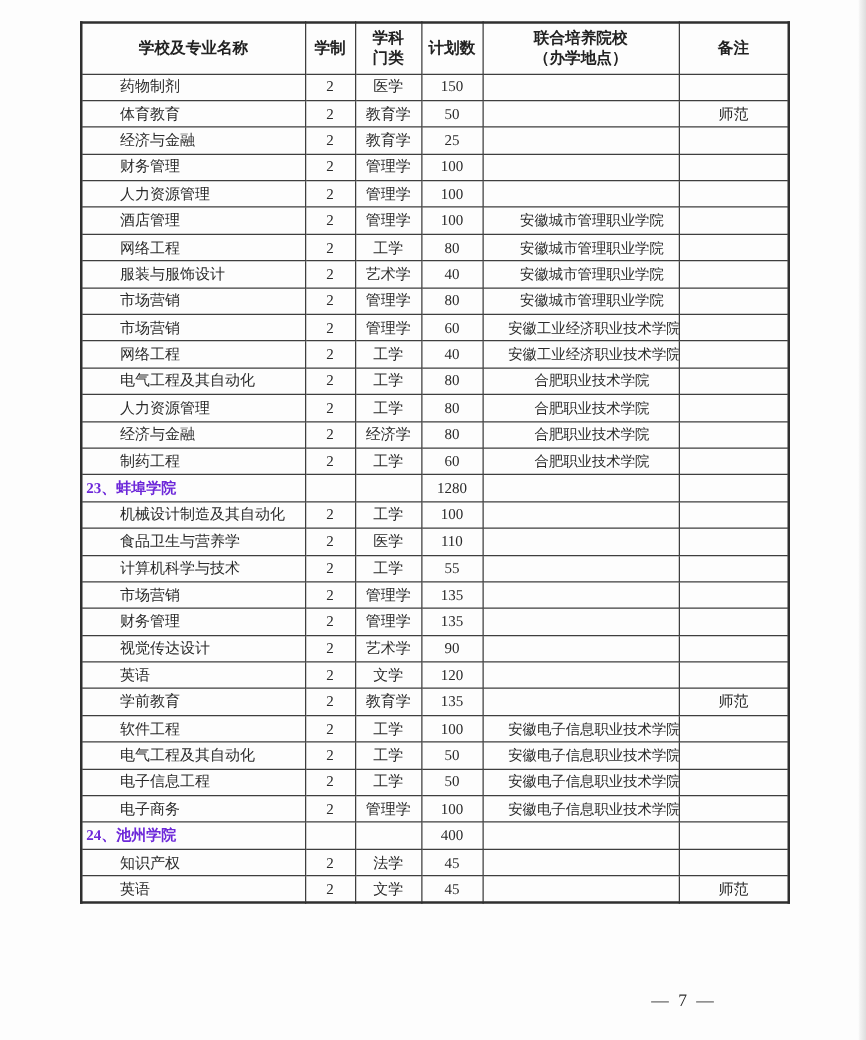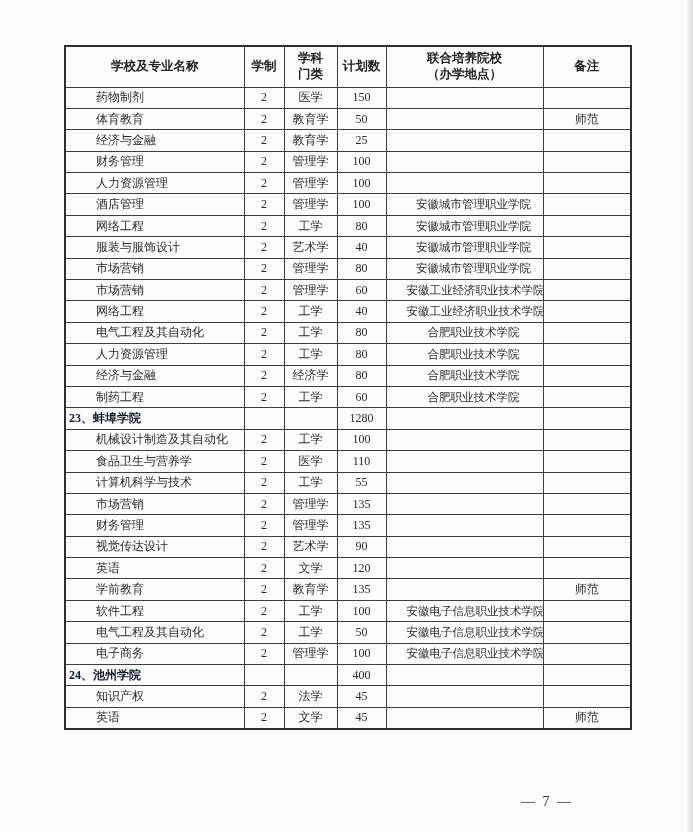--- a/index.html
+++ b/index.html
@@ -17,21 +17,20 @@
     background: #fdfdfd;
   }
   table.enroll {
     position: absolute;
     left: 64px;
     top: 17px;
     width: 566px;
     border-collapse: collapse;
     table-layout: fixed;
     border: 2px solid #2f2f2f;
-    margin-top: 28px;
   }
   th, td {
     border: 1px solid #3e3e3e;
     overflow: hidden;
     vertical-align: middle;
   }
   thead th {
     height: 41px;
     font-size: 12.5px;
     font-weight: bold;
@@ -48,21 +47,21 @@
     color: #2a2a2a;
     white-space: nowrap;
   }
   tbody td.c-name {
     text-align: left;
     padding-left: 30px;
   }
   tbody tr.school td.c-name {
     padding-left: 3px;
     font-weight: bold;
-    color: #0f172a;
+    color: #6d28d9;
   }
   tbody td.c-partner { font-size: 11.5px; padding-left: 20px; }
   .footer-pagenum {
     position: absolute;
     left: 521px;
     top: 794px;
     font-size: 14px;
     letter-spacing: 2px;
     color: #2e2e2e;
   }
@@ -304,20 +303,28 @@
         </tr>
         <tr class="major">
           <td class="c-name">电气工程及其自动化</td>
           <td class="c-duration">2</td>
           <td class="c-category">工学</td>
           <td class="c-plan">50</td>
           <td class="c-partner">安徽电子信息职业技术学院</td>
           <td class="c-note"></td>
         </tr>
         <tr class="major">
+          <td class="c-name">电子信息工程</td>
+          <td class="c-duration">2</td>
+          <td class="c-category">工学</td>
+          <td class="c-plan">50</td>
+          <td class="c-partner">安徽电子信息职业技术学院</td>
+          <td class="c-note"></td>
+        </tr>
+        <tr class="major">
           <td class="c-name">电子商务</td>
           <td class="c-duration">2</td>
           <td class="c-category">管理学</td>
           <td class="c-plan">100</td>
           <td class="c-partner">安徽电子信息职业技术学院</td>
           <td class="c-note"></td>
         </tr>
         <tr class="school">
           <td class="c-name">24、池州学院</td>
           <td class="c-duration"></td>

